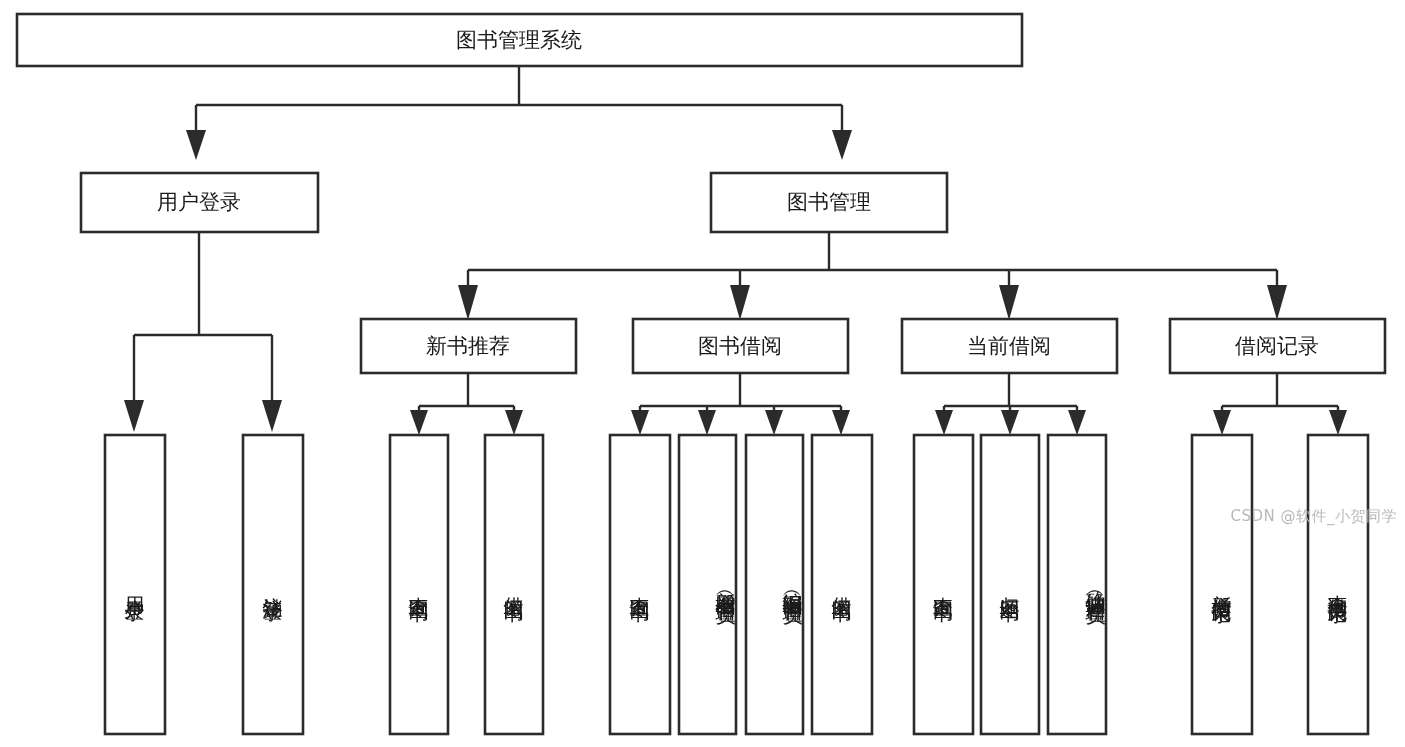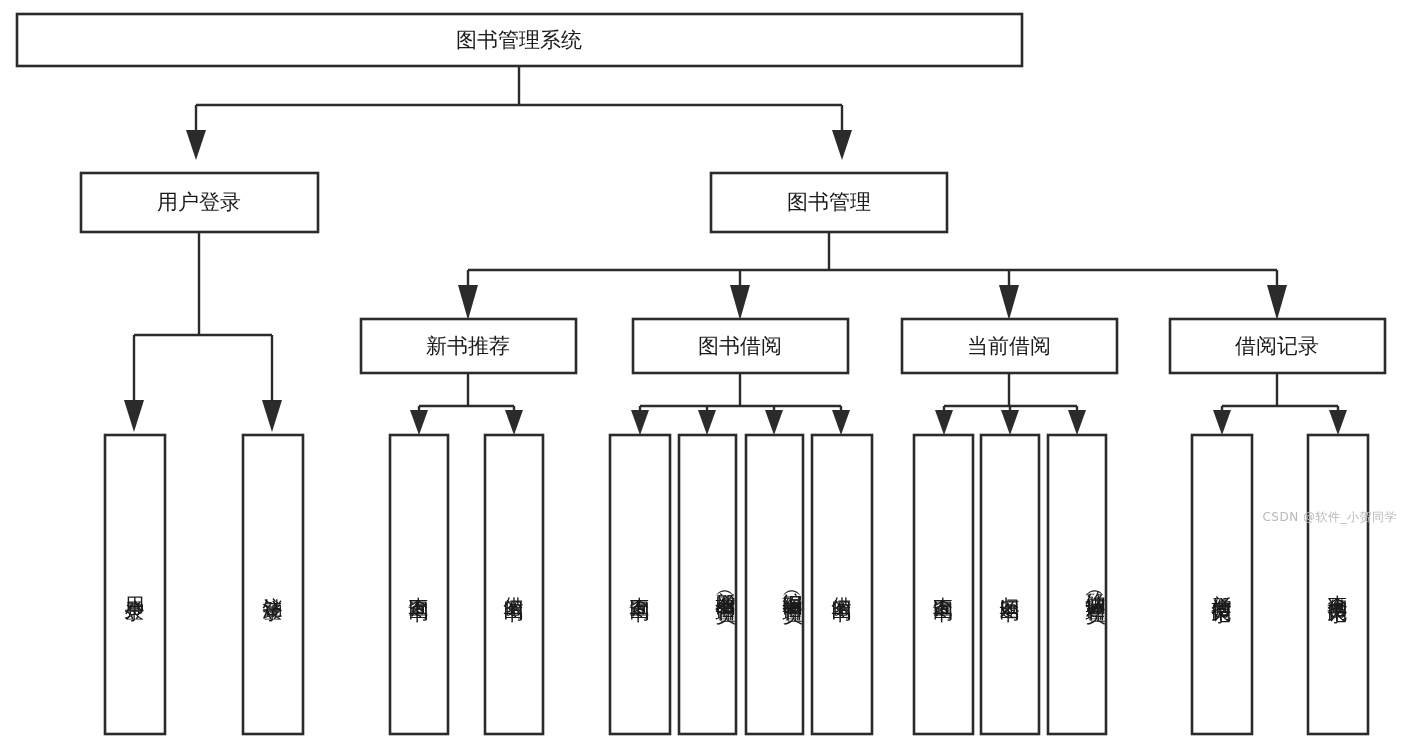--- a/index.html
+++ b/index.html
@@ -59,21 +59,21 @@
     line-height: 1;
     white-space: nowrap;
     text-align: center;
     pointer-events: none;
   }
   .watermark {
     position: absolute;
     right: 8px;
     bottom: 4px;
     font-family: "DejaVu Sans", "Liberation Sans", sans-serif;
-    font-size: 12px;
+    font-size: 15px;
     color: #b9b9b9;
     letter-spacing: 0.5px;
     white-space: nowrap;
   }
 </style>
 </head>
 <body>
 
 <div id="diagram-root">
 

